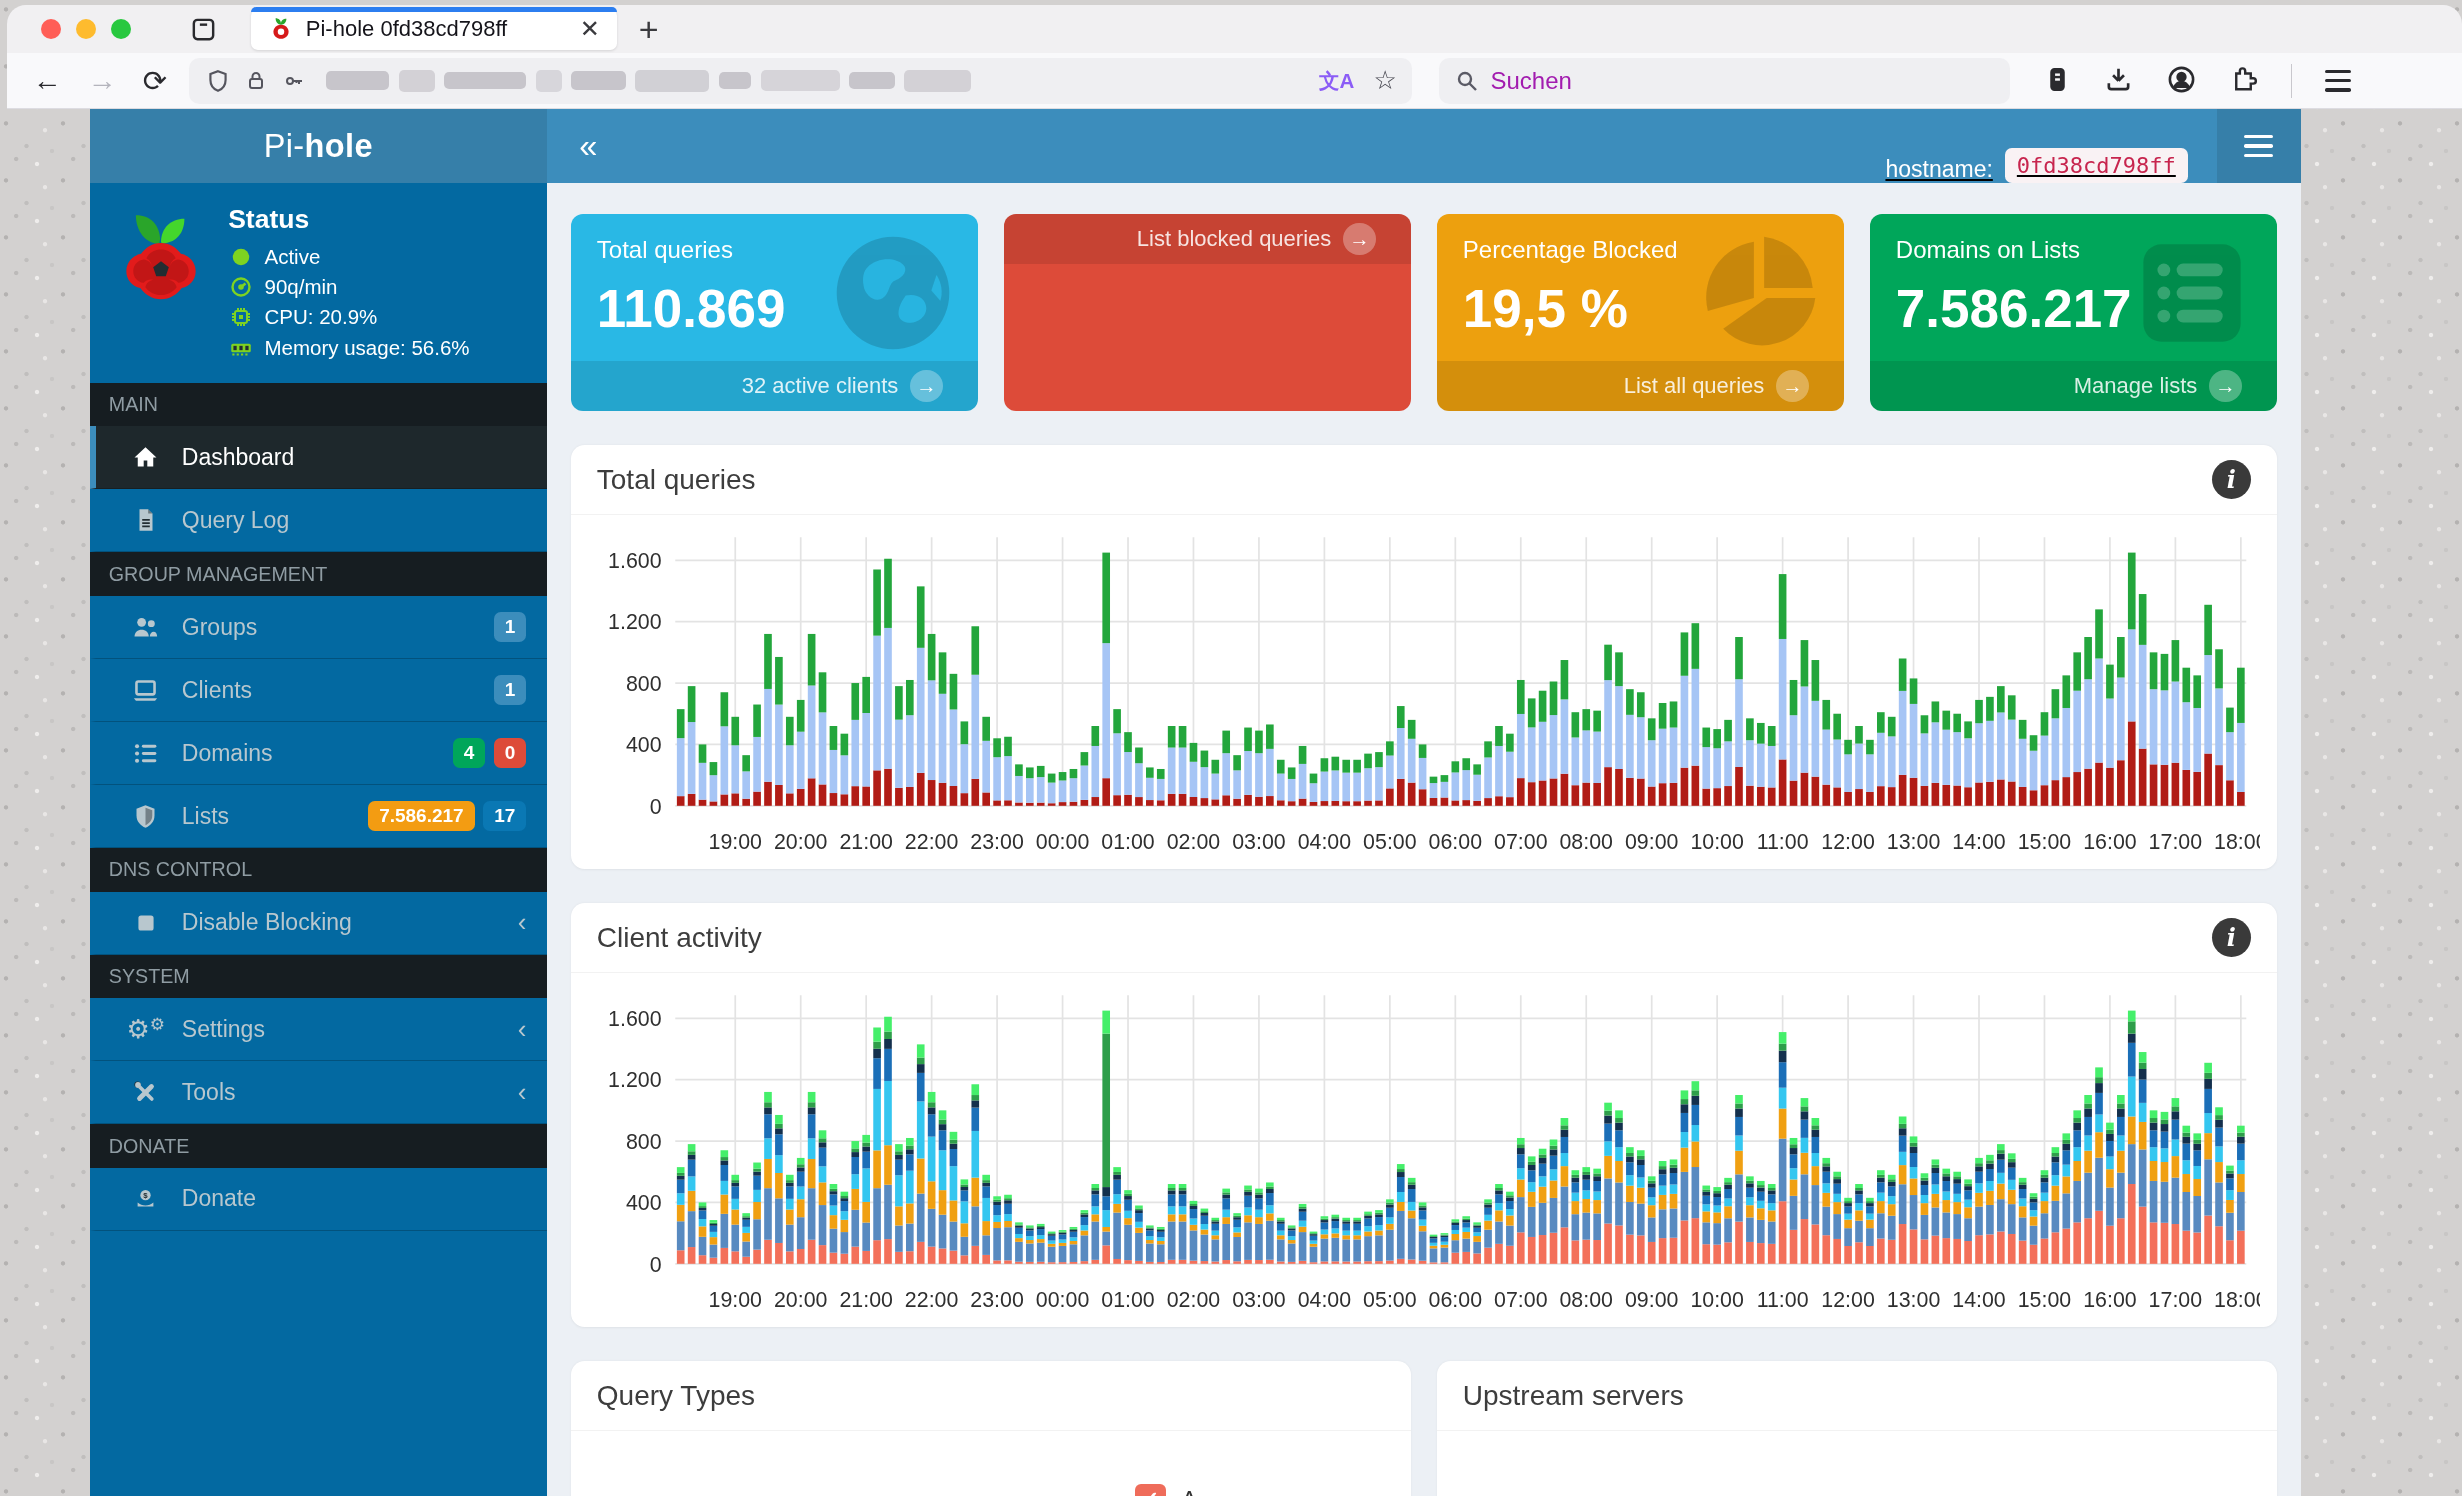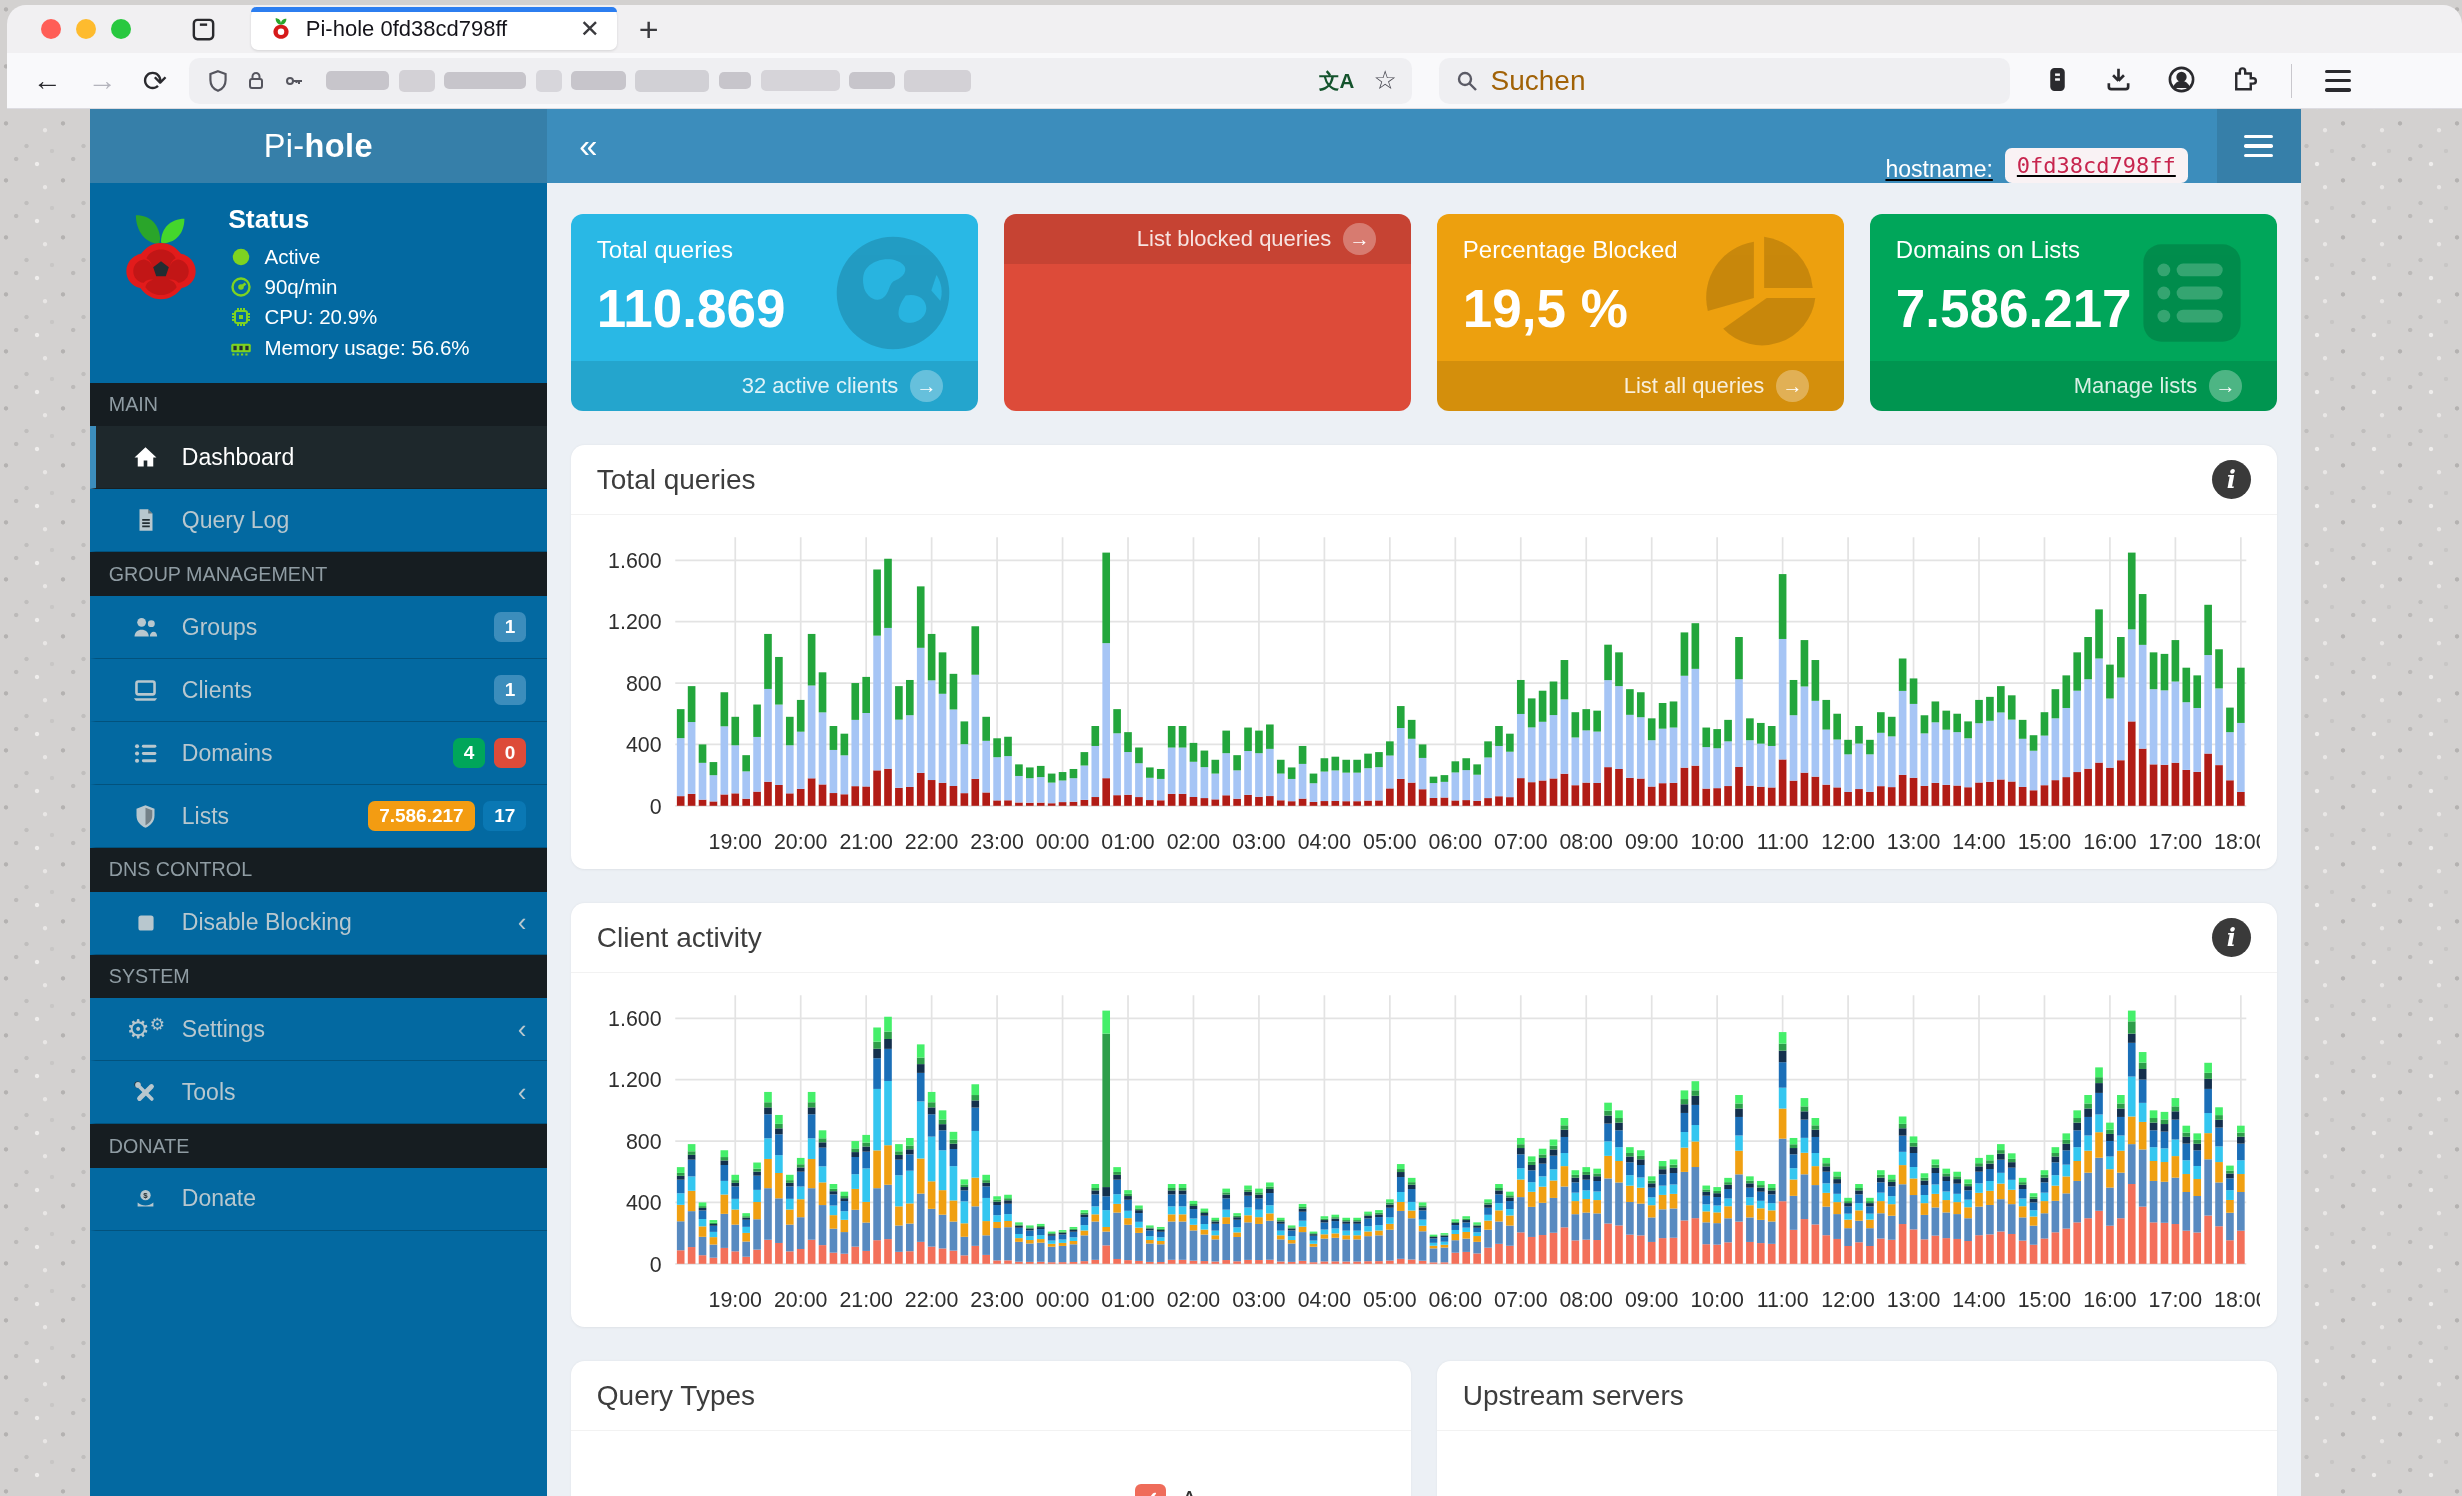--- a/index.html
+++ b/index.html
@@ -30,24 +30,24 @@
   .tab .close{ margin-right:17px; font-size:24px; color:#3a3a3e; }
   .newtab{ margin-left:22px; font-size:34px; color:#3a3a3e; line-height:1; }
   .toolbar{ height:56px; background:#f9f9fb; border-bottom:1.7px solid #dddce1; display:flex; align-items:center; }
   .navbtn{ font-size:29px; color:#2a2a2e; margin-left:26px; }
   .navbtn.disabled{ color:#b4b4bc; }
   .urlbar{ margin-left:22px; width:1223px; height:46px; background:#efeff2; border-radius:10.3px; display:flex; align-items:center; padding:0 15.4px; }
   .urlbar svg{ flex:none; }
   .redacted{ display:flex; align-items:center; gap:9.4px; margin-left:20.5px; flex:1; overflow:hidden; }
   .redacted i{ display:block; border-radius:5.1px; background:#c7c5cb; }
   .url-right{ display:flex; align-items:center; gap:19px; margin-left:auto; color:#55555e; }
-  .translate{ font-size:20.5px; font-weight:bold; color:#14532d; }
+  .translate{ font-size:20.5px; font-weight:bold; color:#8b5cf6; }
   .star{ font-size:26px; color:#45454e; }
   .searchbar{ margin-left:27px; width:571px; height:46px; background:#efeff2; border-radius:10.3px; display:flex; align-items:center; padding:0 15.4px; color:#5b5b66; }
-  .searchbar .ph{ font-size:28px; margin-left:12px; color:#a16207; }
+  .searchbar .ph{ font-size:24px; margin-left:12px; color:#a21caf; }
   .chrome-icons{ display:flex; align-items:center; gap:32.5px; margin-left:32.5px; color:#2a2a2e; }
   .vsep{ width:1.7px; height:34px; background:#c9c8cd; }
   .burger{ display:flex; flex-direction:column; gap:6px; }
   .burger i{ width:26px; height:3.4px; background:#2a2a2e; border-radius:1.7px; display:block; }
   
   .page{ position:absolute; left:83px; top:104px; width:2211px; bottom:0; background:#ecf0f5; overflow:hidden; display:flex; flex-direction:column; }
   .navbar{ height:74px; display:flex; flex:none; }
   .brand{ width:457px; background:#367fa9; color:#fff; display:flex; align-items:center; justify-content:center; font-size:32.5px; font-weight:300; letter-spacing:0.4px; }
   .brand b{ font-weight:700; }
   .nav-rest{ flex:1; background:#3c8dbc; display:flex; align-items:center; position:relative; }

